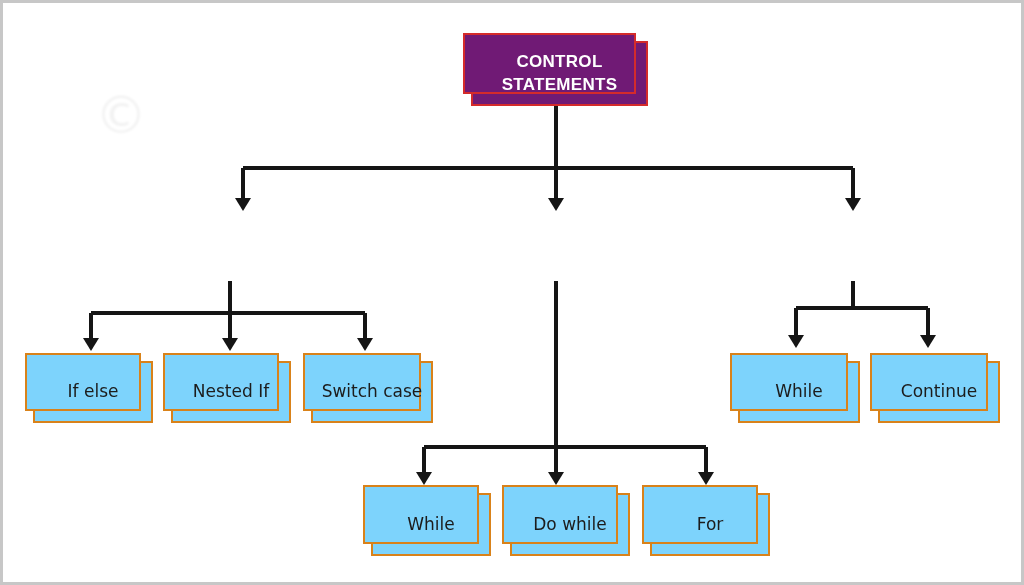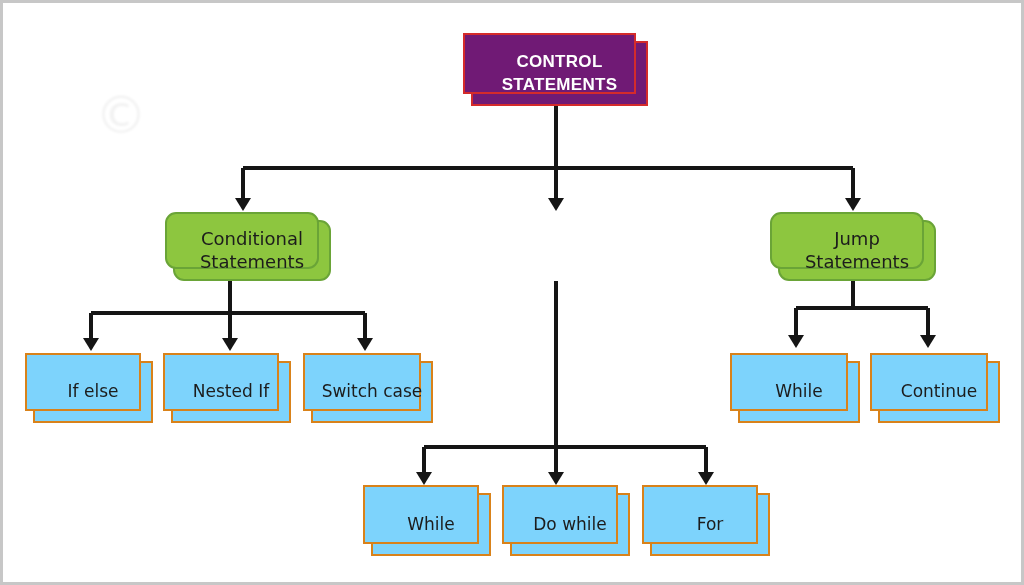--- a/index.html
+++ b/index.html
@@ -118,24 +118,22 @@
       <polygon points="545,469 561,469 553,482"></polygon>
       <polygon points="695,469 711,469 703,482"></polygon>
 
       <polygon points="785,332 801,332 793,345"></polygon>
       <polygon points="917,332 933,332 925,345"></polygon>
     </g>
   </svg>
 
   <div class="node root" style="left:468px; top:38px; width:177px; height:65px;">CONTROL STATEMENTS</div>
 
-  <div class="node branch" style="left:170px; top:217px; width:158px; height:61px;">Conditional Statements</div>
 
 
-  <div class="node branch" style="left:775px; top:217px; width:158px; height:61px;">Jump Statements</div>
 
   <div class="node leaf" style="left:30px; top:358px; width:120px; height:62px;">If else</div>
 
   <div class="node leaf" style="left:168px; top:358px; width:120px; height:62px;">Nested If</div>
 
   <div class="node leaf" style="left:308px; top:358px; width:122px; height:62px;">Switch case</div>
 
   <div class="node leaf" style="left:368px; top:490px; width:120px; height:63px;">While</div>
 
   <div class="node leaf" style="left:507px; top:490px; width:120px; height:63px;">Do while</div>

